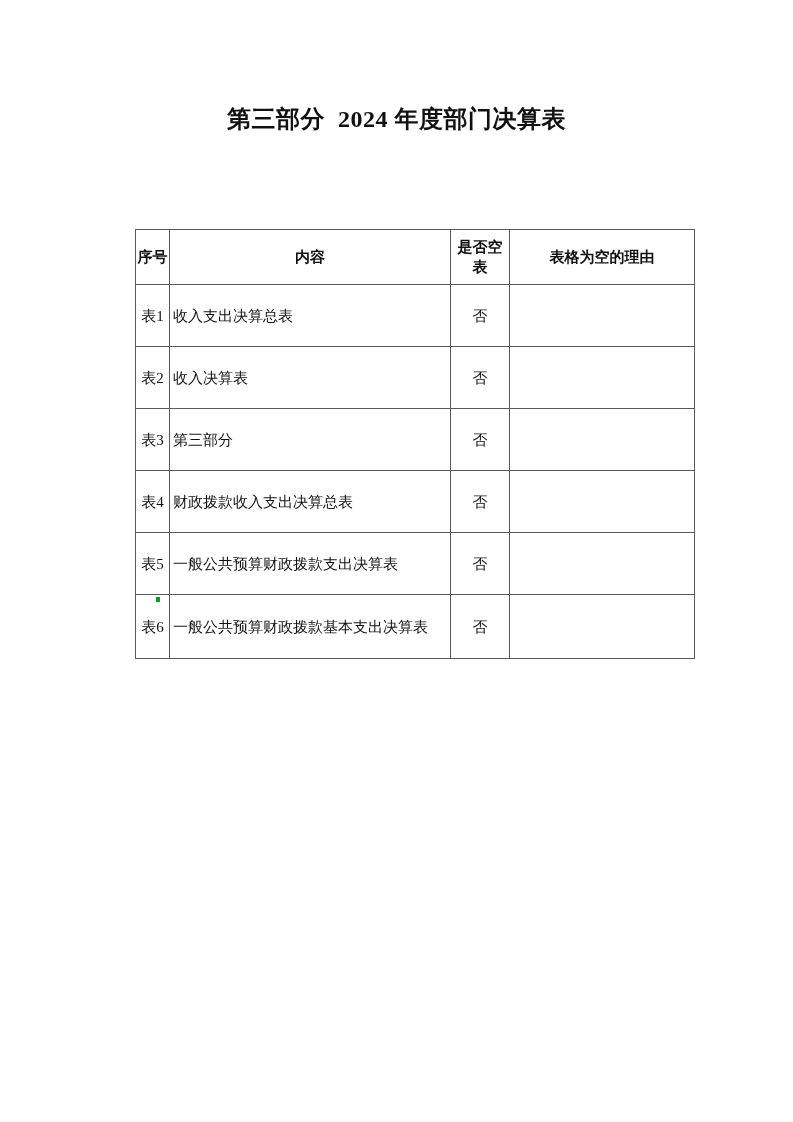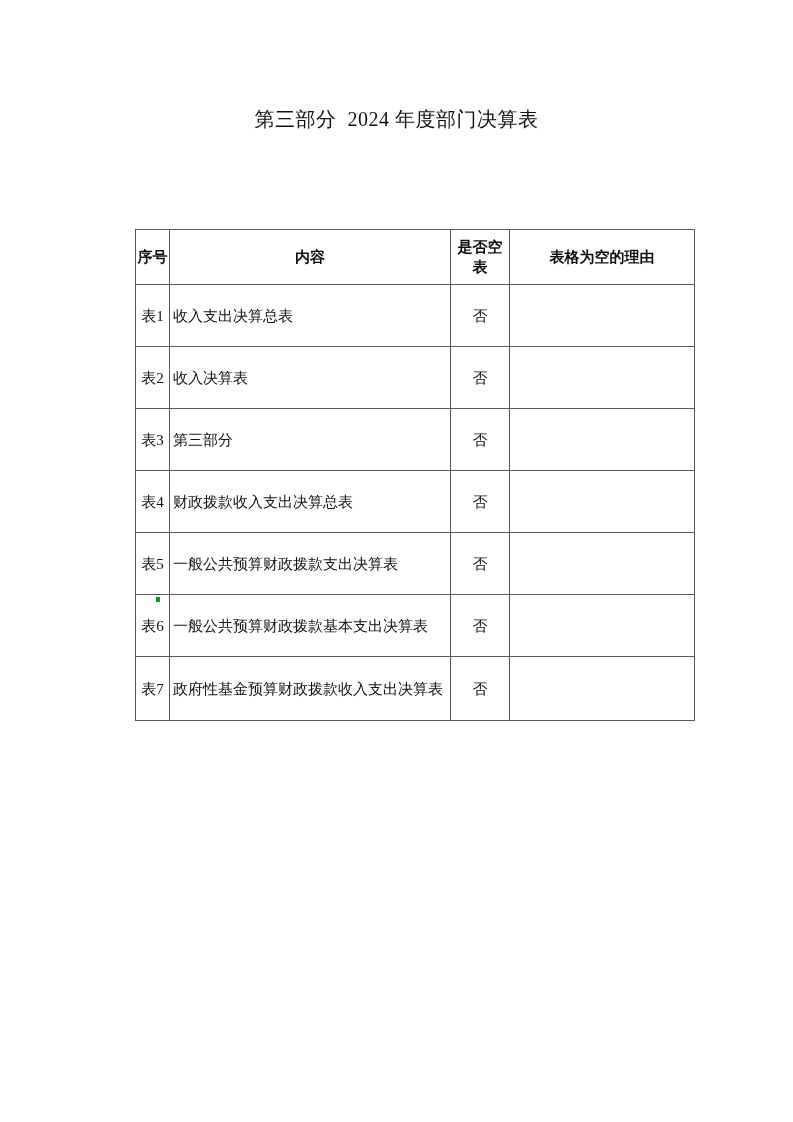--- a/index.html
+++ b/index.html
@@ -12,22 +12,22 @@
     color: #111111;
     overflow: hidden;
   }
   .doc-title {
     position: absolute;
     top: 98px;
     left: 0;
     width: 100%;
     margin: 0;
     text-align: center;
-    font-size: 20px;
-    font-weight: normal;
+    font-size: 24px;
+    font-weight: bold;
     line-height: 42px;
     letter-spacing: 0.5px;
     white-space: pre;
   }
   .toc-heading {
     position: absolute;
     top: 179px;
     left: 0;
     width: 100%;
     margin: 0;
@@ -128,24 +128,18 @@
           <td class="col-content">一般公共预算财政拨款支出决算表</td>
           <td class="col-empty">否</td>
           <td class="col-reason"></td>
         </tr>
         <tr>
           <td class="col-no">表6</td>
           <td class="col-content">一般公共预算财政拨款基本支出决算表</td>
           <td class="col-empty">否</td>
           <td class="col-reason"></td>
         </tr>
-        <tr>
-          <td class="col-no">表7</td>
-          <td class="col-content">政府性基金预算财政拨款收入支出决算表</td>
-          <td class="col-empty">否</td>
-          <td class="col-reason"></td>
-        </tr>
       </tbody>
   </table>
 
   <div class="green-mark"></div>
 
 </div>
 
 </body></html>

